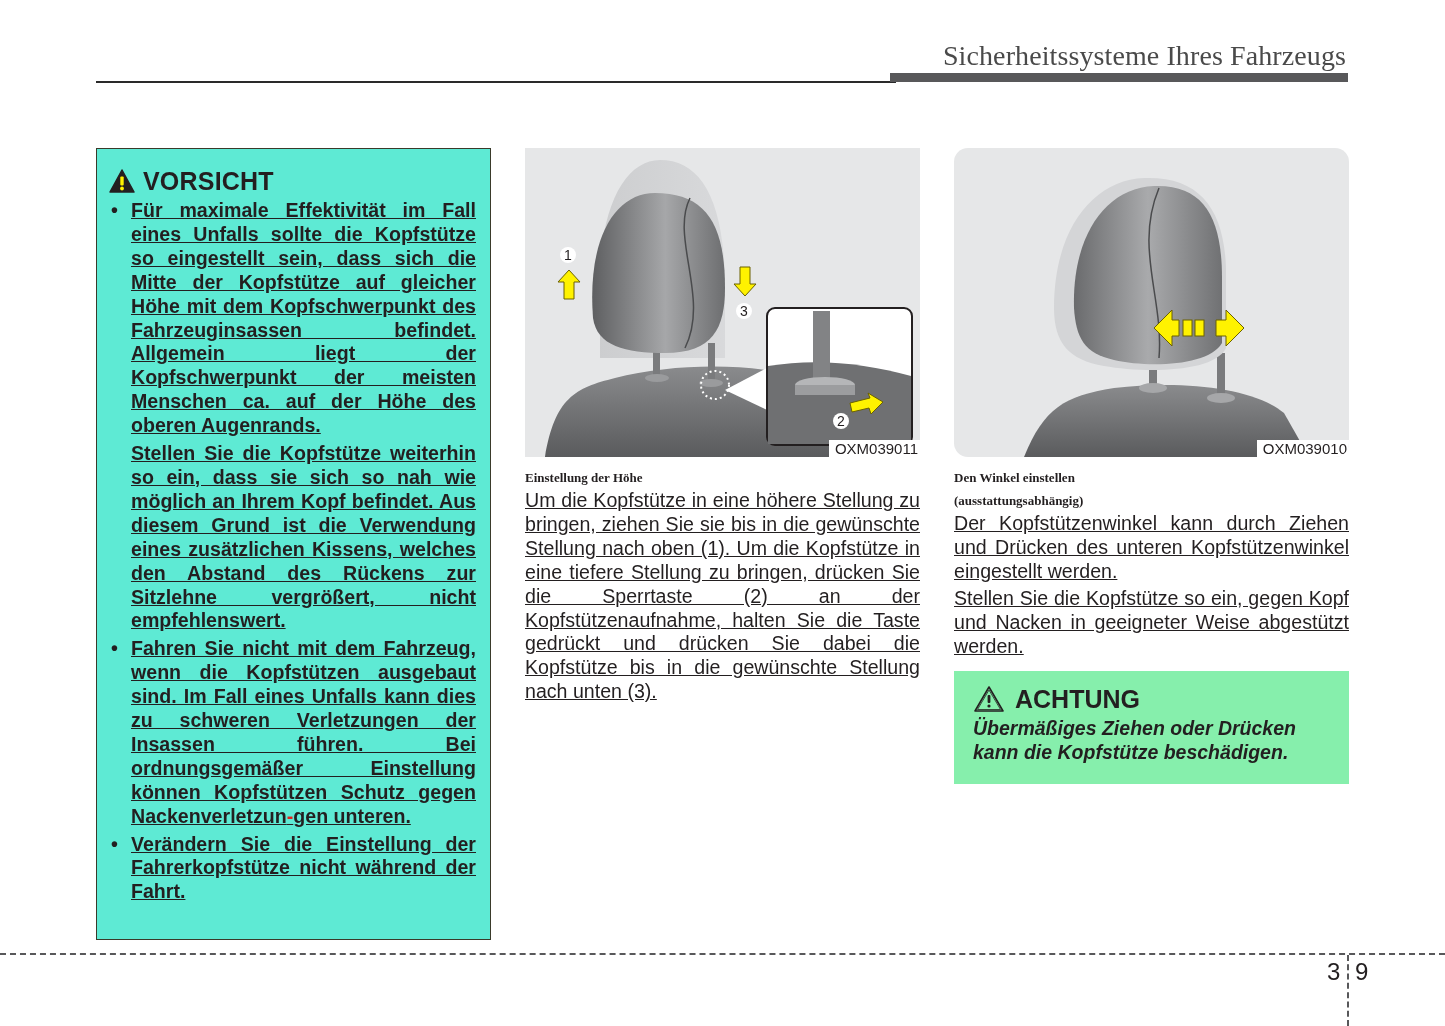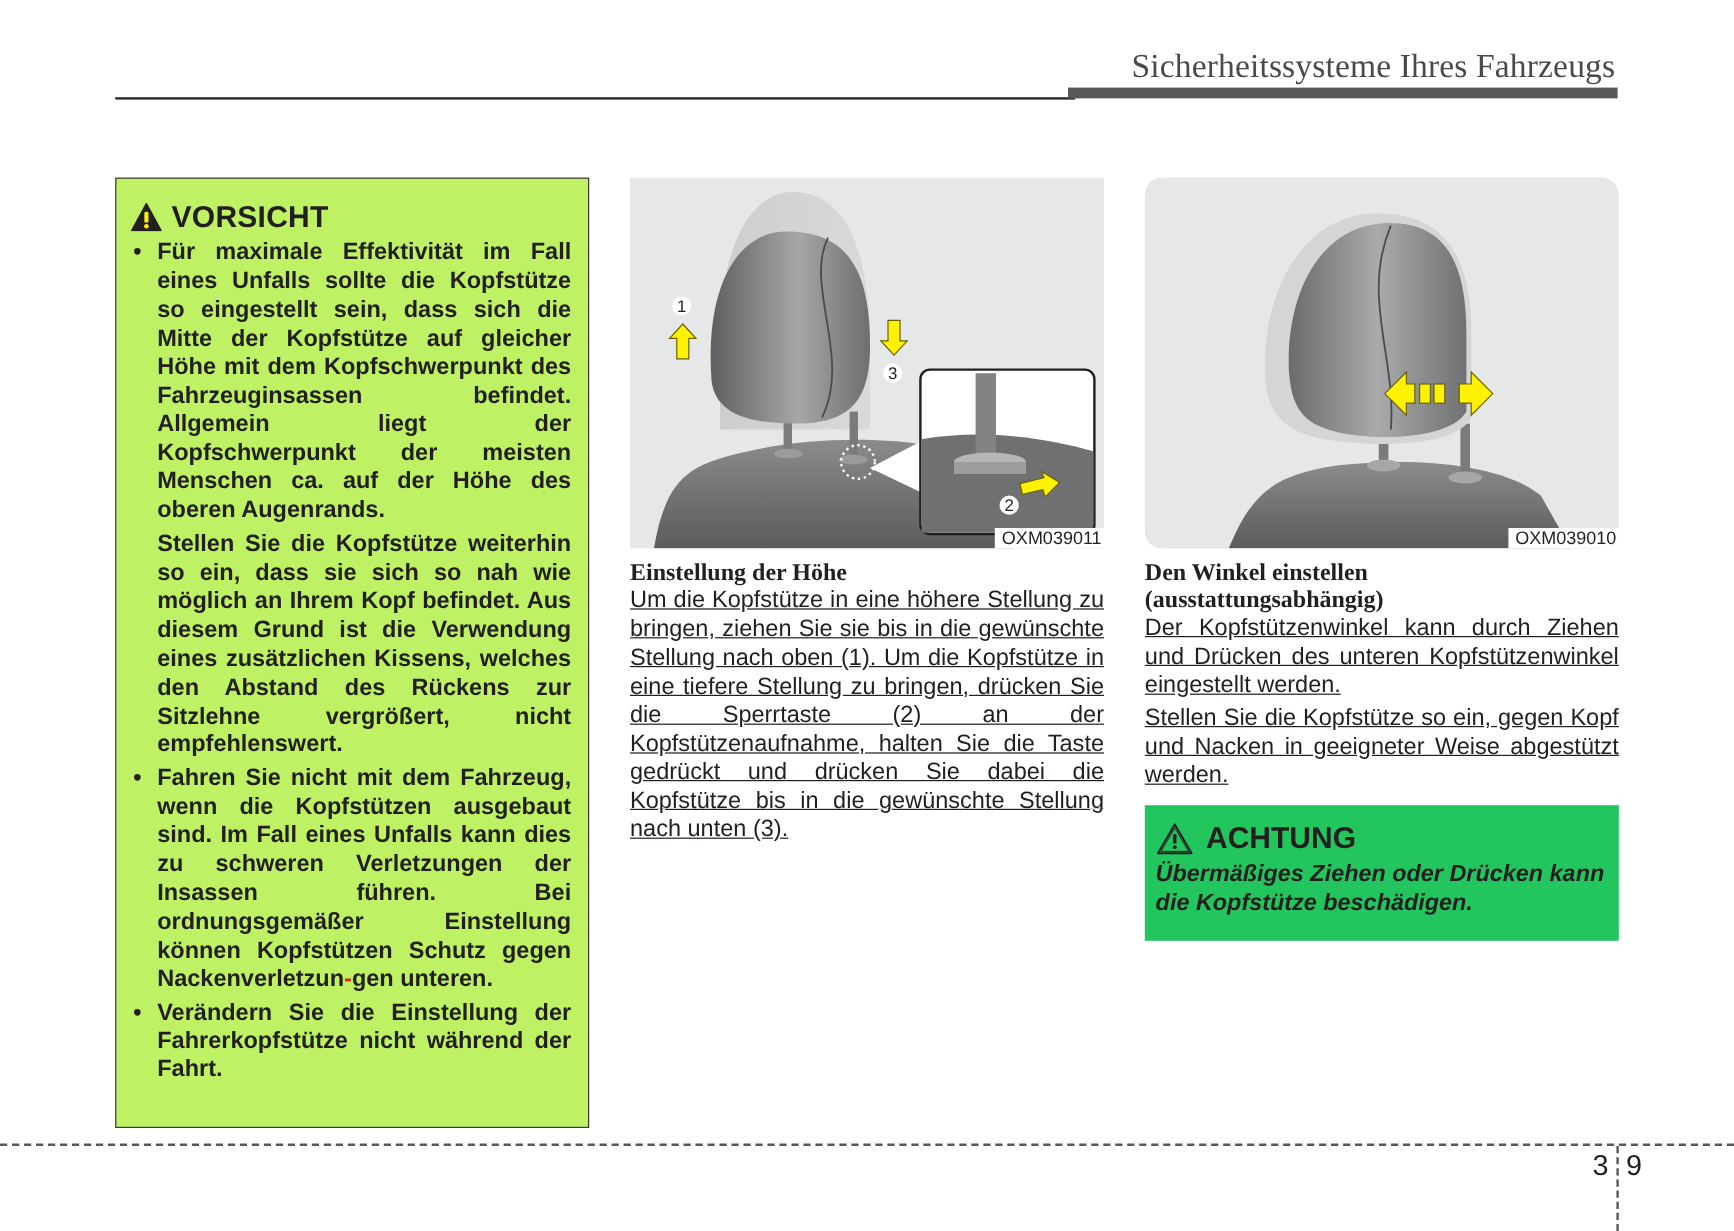--- a/index.html
+++ b/index.html
@@ -11,30 +11,30 @@
       position: absolute; right: 99px; top: 40px;
       font-family: "Liberation Serif", serif; font-size: 28px; color: #4a4a4a;
       letter-spacing: 0.1px; white-space: nowrap;
     }
     .header-rule-thin { position: absolute; left: 96px; top: 81px; width: 800px; height: 2px; background: #2a2a2a; }
     .header-rule-thick { position: absolute; left: 890px; top: 73px; width: 458px; height: 9px; background: #58585a; }
 
     
     .caution {
       position: absolute; left: 96px; top: 148px; width: 395px; height: 792px;
-      background: #bef264; border: 1.5px solid #3a3a2a;
+      background: #5eead4; border: 1.5px solid #3a3a2a;
       padding: 14px 14px 0 12px;
     }
     .caution-title { display: flex; align-items: center; gap: 8px; height: 36px; margin-bottom: 0px; }
     .caution-title .tri { width: 26px; height: 24px; }
     .caution-title span { font-weight: bold; font-size: 25px; color: #231f20; letter-spacing: 0.2px; }
     .caution ul { list-style: none; }
     .caution li {
       position: relative; padding-left: 22px; font-weight: bold; font-size: 19.6px;
-      line-height: 23.9px; text-align: justify; text-align-last: left; color: #231f20;
+      line-height: 23.9px; text-align: justify; text-align-last: left; color: #231f20; text-decoration: underline;
     }
     .caution li::before { content: "•"; position: absolute; left: 2px; top: 0; }
     .caution li p { text-align: justify; }
     .caution li p + p { margin-top: 4px; }
     .caution .red-hyphen { color: #e2231a; }
 
     
     .figure {
       position: absolute; background: #e6e7e8; overflow: hidden;
     }
@@ -43,29 +43,29 @@
     .fig-code {
       position: absolute; right: 0; bottom: 0; background: #ffffff;
       font-size: 15px; padding: 0 2px 0 6px; color: #231f20;
     }
     .figure svg { position: absolute; left: 0; top: 0; }
 
     
     .col { position: absolute; }
     .col-mid { left: 525px; top: 466px; width: 395px; }
     .col-right { left: 954px; top: 466px; width: 395px; }
-    .subhead { font-family: "Liberation Serif", serif; font-weight: bold; font-size: 20px; line-height: 23px; color: #231f20; }
+    .subhead { font-family: "Liberation Serif", serif; font-weight: bold; font-size: 13px; line-height: 23px; color: #231f20; }
     .body-text { font-size: 19.6px; line-height: 23.9px; text-align: justify; color: #231f20; }
     .body-text + .body-text { margin-top: 3px; }
     .last-line-left { text-align-last: left; text-decoration: underline; }
 
     
     .achtung {
       position: absolute; left: 954px; top: 671px; width: 395px; height: 113px;
-      background: #22c55e; padding: 12px 12px 0 9px;
+      background: #86efac; padding: 12px 12px 0 19px;
     }
     .achtung-title { display: flex; align-items: center; gap: 10px; height: 32px; }
     .achtung-title svg { width: 32px; height: 28px; }
     .achtung-title span { font-weight: bold; font-size: 25px; color: #231f20; }
     .achtung-body { font-weight: bold; font-style: italic; font-size: 19.5px; line-height: 24px; color: #231f20; margin-top: 1px; }
 
     
     .footer-dash {
       position: absolute; left: 0; top: 953px; width: 1445px; height: 0;
       border-top: 2px dashed #58585a;

